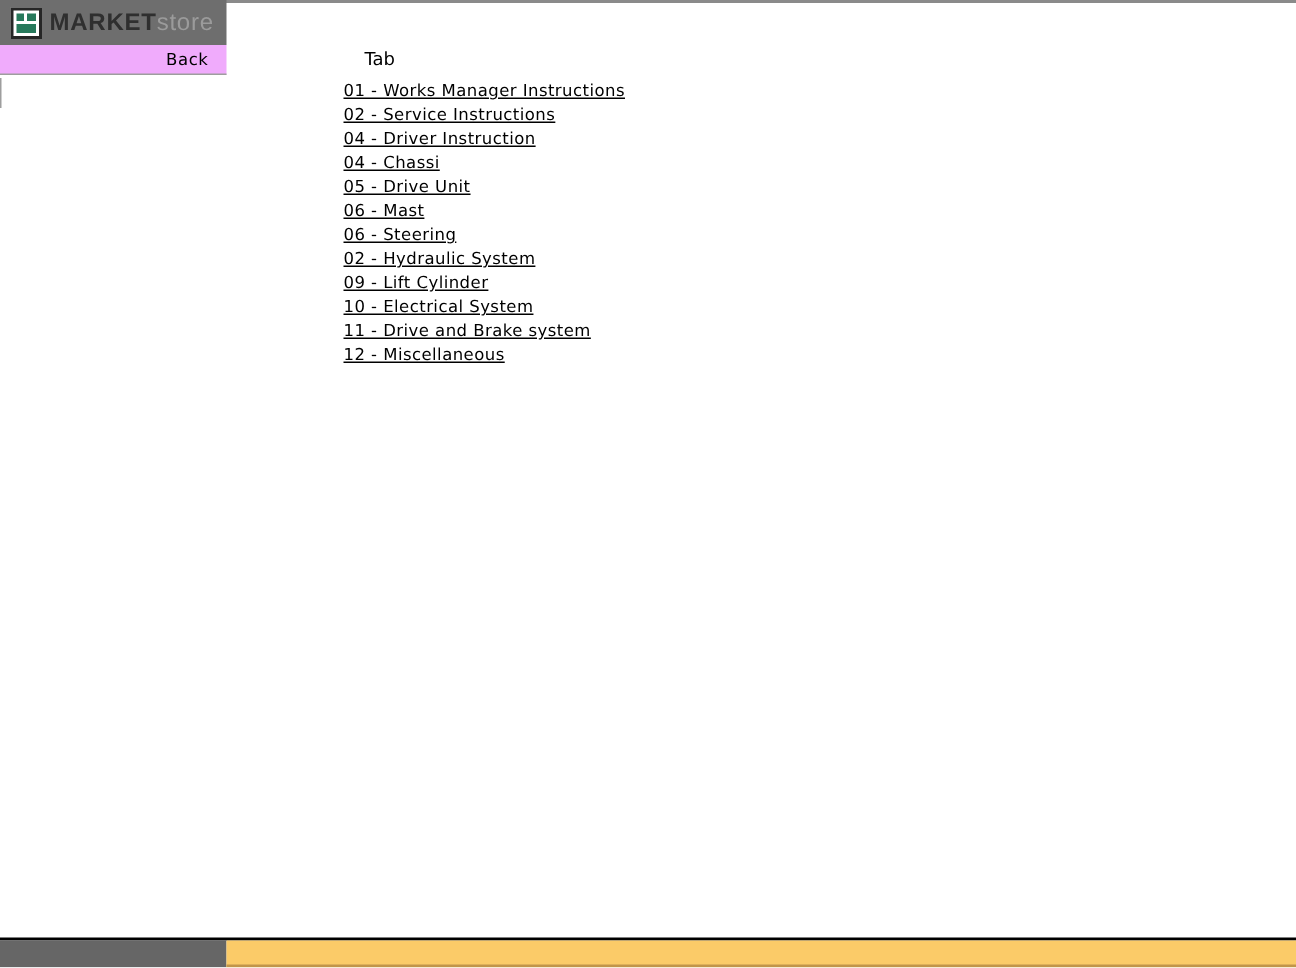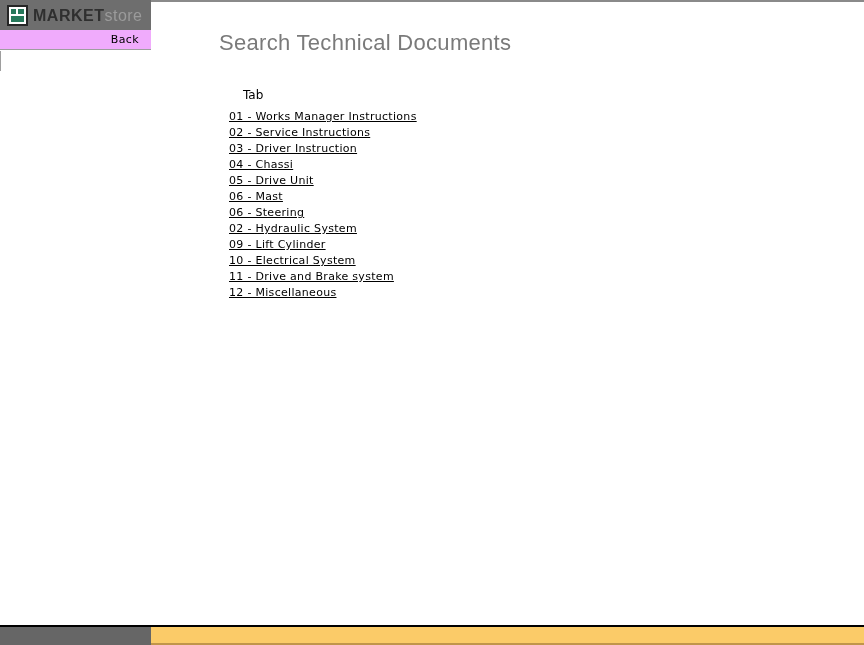--- a/index.html
+++ b/index.html
@@ -180,27 +180,26 @@
 
 
     <div class="back-row">
       <a class="back-link" href="#">Back</a>
     </div>
 
     <input class="sidebar-search" type="text" value="" style="">
   </div>
 
   <div class="main">
-    <div class="page-title">Search Technical Documents</div>
     <div class="tab-header">Tab</div>
 
     <div class="link-list">
       <a class="doc-link" href="#">01 - Works Manager Instructions</a>
       <a class="doc-link" href="#">02 - Service Instructions</a>
-      <a class="doc-link" href="#">03 - Driver Instruction</a>
+      <a class="doc-link" href="#">04 - Driver Instruction</a>
       <a class="doc-link" href="#">04 - Chassi</a>
       <a class="doc-link" href="#">05 - Drive Unit</a>
       <a class="doc-link" href="#">06 - Mast</a>
       <a class="doc-link" href="#">06 - Steering</a>
       <a class="doc-link" href="#">02 - Hydraulic System</a>
       <a class="doc-link" href="#">09 - Lift Cylinder</a>
       <a class="doc-link" href="#">10 - Electrical System</a>
       <a class="doc-link" href="#">11 - Drive and Brake system</a>
       <a class="doc-link" href="#">12 - Miscellaneous</a>
     </div>

